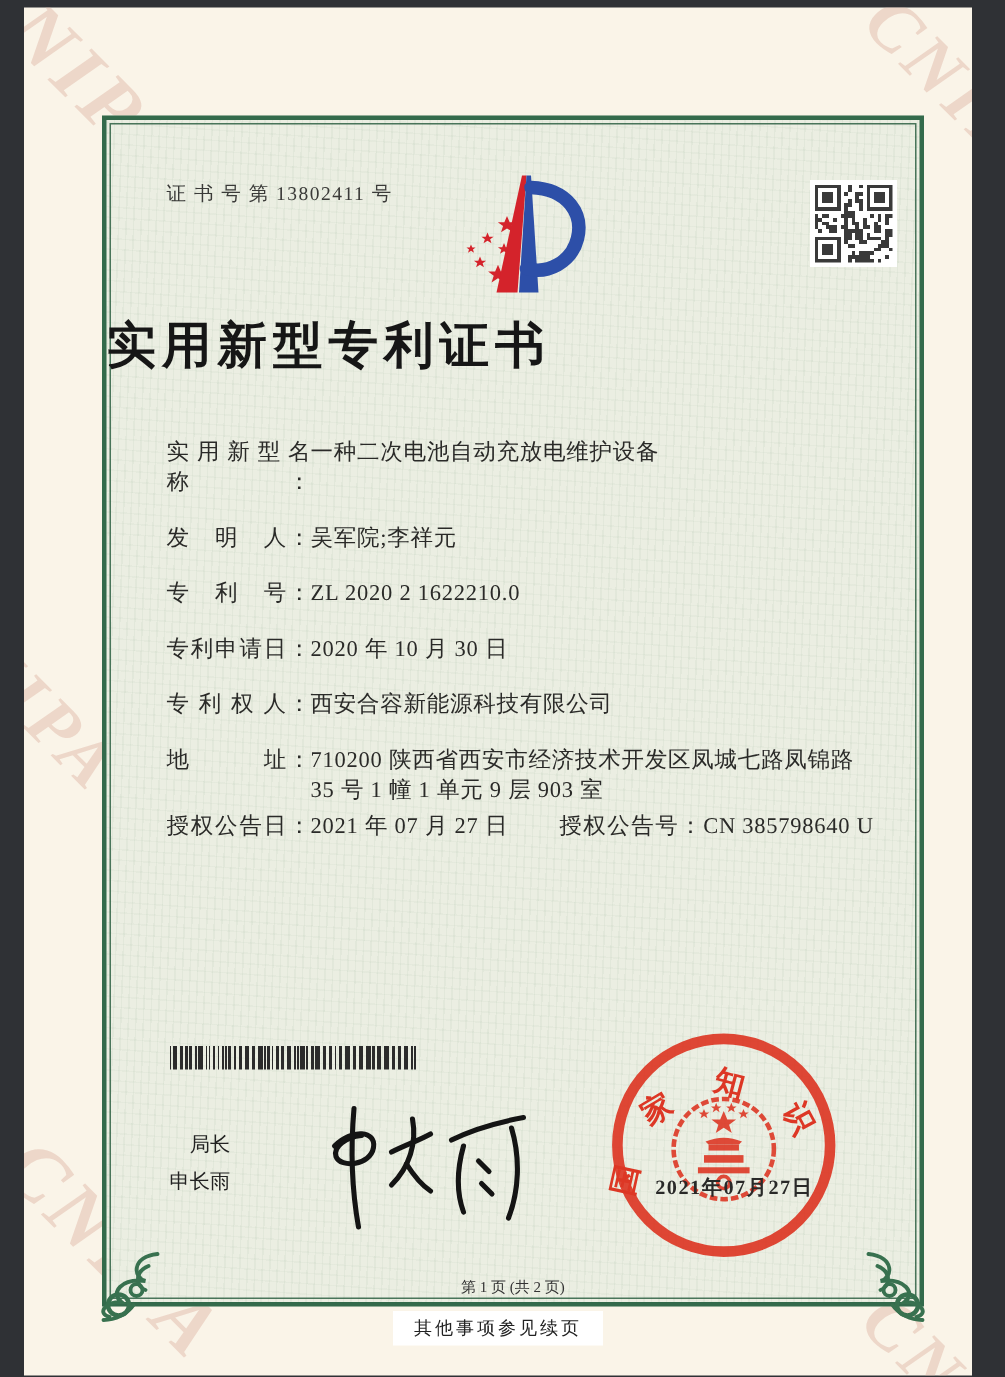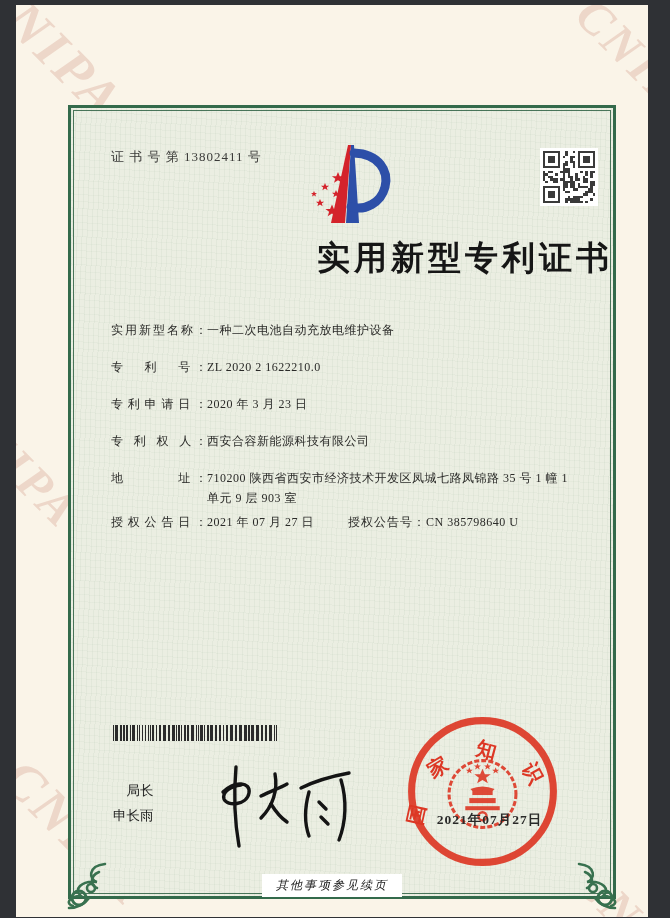--- a/index.html
+++ b/index.html
@@ -15,34 +15,34 @@
         transform:rotate(45deg); transform-origin:left top; white-space:nowrap; pointer-events:none; }
   .wm.small { font-size:48px; }
   .wm.faint { color:rgba(205,170,160,0.28); }
 
   
   .frame { position:absolute; left:52px; top:72px; width:548px; height:794px;
            border:3px solid #336a4b;
            background:
              repeating-linear-gradient(92deg, rgba(110,150,115,0.07) 0 1px, transparent 1px 5px),
              repeating-linear-gradient(4deg, rgba(110,150,115,0.05) 0 1px, transparent 1px 7px),
-             #ebeee2; margin-top: 28px; }
+             #ebeee2; }
   .frame::before { content:""; position:absolute; inset:2px; border:1px solid rgba(45,95,66,.85); pointer-events:none; }
 
   .cert-no { position:absolute; left:40px; top:40px; font-size:13px; letter-spacing:1px; color:#3a3a38; }
 
   .logo { position:absolute; left:214px; top:33px; width:110px; height:88px; }
 
-  .title { position:absolute; left:0; top:128px; width:100%; text-align:right;
+  .title { position:absolute; left:0; top:128px; width:100%; text-align:left;
            font-size:33px; font-weight:bold; letter-spacing:4px; color:#161616; }
 
   .qr { position:absolute; left:469px; top:40px; width:58px; height:58px; background:#fff; padding:3px; }
   .qr svg { width:52px; height:52px; display:block; }
 
-  .fields { position:absolute; left:40px; top:212px; width:478px; font-size:12px; color:#2a2a28; }
+  .fields { position:absolute; left:40px; top:212px; width:478px; font-size:15px; color:#2a2a28; }
   .frow { line-height:20px; margin-bottom:17px; }
   .flabel { display:inline-block; width:96px; text-align:justify; text-align-last:justify; vertical-align:top; }
   .fvalue { display:inline-block; vertical-align:top; max-width:376px; letter-spacing:.5px; }
   .frow.addr { margin-bottom:4px; }
   .grant2 { margin-left:34px; }
   .flabel2 { letter-spacing:1px; }
 
   .notice { position:absolute; left:26px; top:459px; width:498px; font-size:13.5px; font-style:italic;
             line-height:23px; color:#1c1c1c; }
   .notice p { text-indent:2em; }
@@ -58,21 +58,21 @@
   .seal-date { position:absolute; left:13px; top:98px; width:145px; text-align:center;
                font-size:13.5px; font-weight:bold; letter-spacing:1px; color:#1b1b1b; }
 
   .page-info { position:absolute; left:0; top:771px; width:100%; text-align:center; font-size:10px; color:#333; }
 
   .corner { position:absolute; width:52px; height:52px; }
   .corner.bl { left:-12px; bottom:-14px; }
   .corner.br { right:-12px; bottom:-14px; transform:scaleX(-1); }
 
   .continuation { position:absolute; left:50%; top:869px; transform:translateX(-50%);
-                  background:#ffffff; padding:3px 14px; font-size:12px; font-style:italic;
+                  background:#ffffff; padding:3px 14px; font-size:12px; 
                   letter-spacing:2px; color:#222;text-align:center; }
 </style>
 </head>
 <body>
 
 <div class="page">
 
   <span class="wm" style="left:-8px; top:-45px;">CNIPA</span>
   <span class="wm small" style="left:588px; top:-18px;">CNIPA</span>
   <span class="wm small" style="left:388px; top:248px;">CNIPA</span>
@@ -237,24 +237,27 @@
             <rect x="17" y="20" width="1" height="1"></rect>
           </g>
       </svg>
     </div>
 
     <div class="fields">
       <div class="frow">
         <span class="flabel">实用新型名称：</span><span class="fvalue">一种二次电池自动充放电维护设备</span>
       </div>
       <div class="frow">
+        <span class="flabel">发　明　人：</span><span class="fvalue">吴军院;李祥元</span>
+      </div>
+      <div class="frow">
         <span class="flabel">专　利　号：</span><span class="fvalue">ZL 2020 2 1622210.0</span>
       </div>
       <div class="frow">
-        <span class="flabel">专利申请日：</span><span class="fvalue">2020 年 3 月 23 日</span>
+        <span class="flabel">专利申请日：</span><span class="fvalue">2020 年 10 月 30 日</span>
       </div>
       <div class="frow">
         <span class="flabel">专 利 权 人：</span><span class="fvalue">西安合容新能源科技有限公司</span>
       </div>
       <div class="frow addr">
         <span class="flabel">地　　　址：</span><span class="fvalue">710200 陕西省西安市经济技术开发区凤城七路凤锦路 35 号 1 幢 1 单元 9 层 903 室</span>
       </div>
       <div class="frow">
         <span class="flabel">授权公告日：</span><span class="fvalue">2021 年 07 月 27 日</span><span class="fvalue grant2 flabel2">授权公告号：</span><span class="fvalue">CN 385798640 U</span>
       </div>

